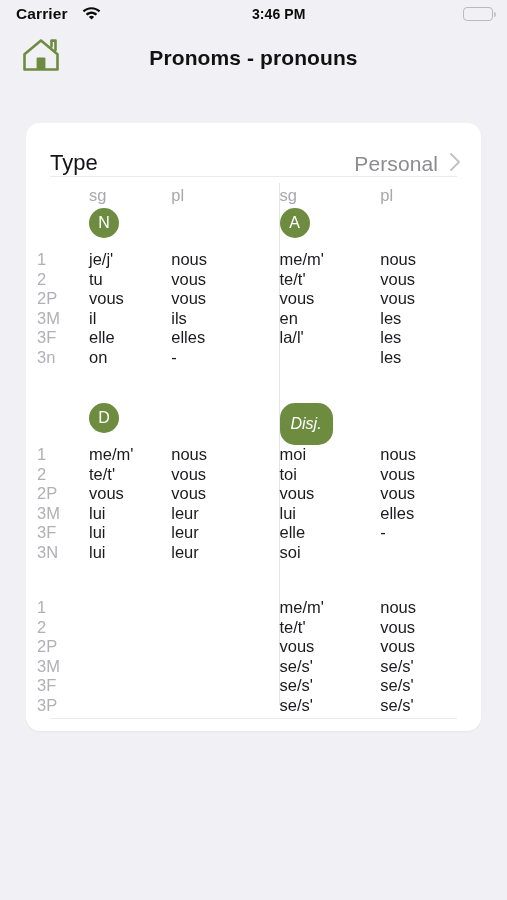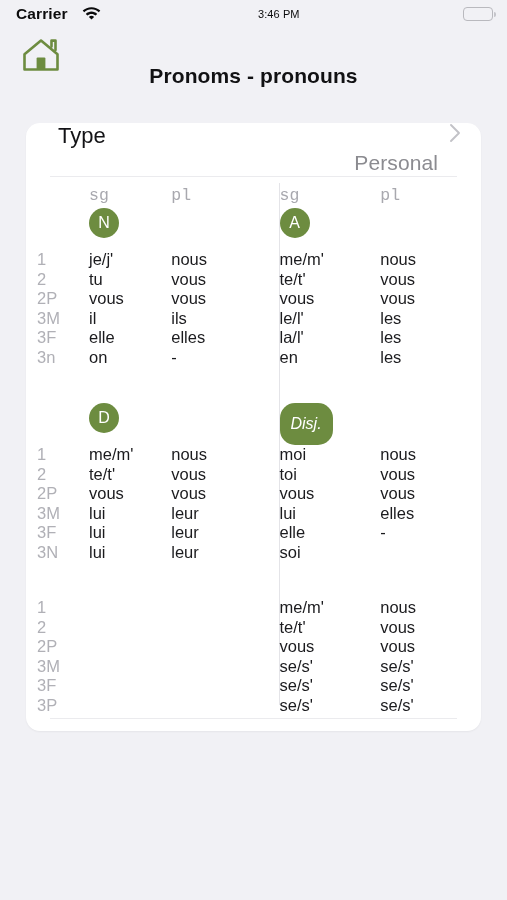--- a/index.html
+++ b/index.html
@@ -31,22 +31,22 @@
   }
   .status-left {
     display: flex;
     align-items: center;
     gap: 14px;
     flex: 0 0 auto;
   }
   .status-center {
     flex: 1 1 auto;
     text-align: center;
-    font-size: 11px;
-    font-weight: normal;
+    font-size: 14px;
+    font-weight: bold;
     padding-right: 6px;
   }
   .status-right {
     flex: 0 0 auto;
     display: flex;
     align-items: center;
   }
   .wifi-icon { display: block; margin-top: 1px; }
   .battery {
     width: 30px;
@@ -71,21 +71,21 @@
     width: 100%;
     height: 100%;
     background: #000;
     border-radius: 2px;
   }
 
   
   .nav-bar {
     height: 60px;
     display: flex;
-    align-items: flex-end;
+    align-items: center;
     position: relative;
   }
   .home-btn {
     position: absolute;
     left: 18px;
     top: 6px;
     width: 46px;
     height: 46px;
     display: flex;
     align-items: center;
@@ -109,22 +109,22 @@
     width: 455px;
     background: #ffffff;
     border-radius: 14px;
     box-shadow: 0 1px 2px rgba(0,0,0,0.05);
     overflow: hidden;
     padding-bottom: 12px;
   }
   .type-row {
     height: 53px;
     display: flex;
-    align-items: flex-start;
-    padding: 0 20px 0 32px;
+    align-items: flex-end;
+    padding: 0 20px 0 24px;
     cursor: pointer;
   }
   .type-label {
     font-size: 22px;
     color: #131316;
     flex: 1 1 auto;
   }
   .type-value {
     font-size: 21px;
     color: #8b8b90;
@@ -190,21 +190,21 @@
     width: 26px;
     flex: 0 0 26px;
     padding-left: 0;
   }
 
   .hd {
     font-size: 16.5px;
     color: #a8a8ae;
   }
   .head-row .col-sg .hd,
-  .head-row .col-pl .hd { display: block; font-family: Liberation Mono, monospace; }
+  .head-row .col-pl .hd { display: block; }
 
   .badge-row {
     height: 42px;
     display: flex;
     align-items: flex-start;
   }
   .badge {
     background: #6d8c40;
     color: #ffffff;
     font-size: 16px;
@@ -361,23 +361,22 @@
               </div>
             </div>
           </div>
           <div class="half right">
             <div class="col-rowlabels"></div>
             <div class="col-sg">
               <div class="cellstack">
                 <div class="cell">me/m'</div>
                 <div class="cell">te/t'</div>
                 <div class="cell">vous</div>
-                <div class="cell">le/l'</div>
+                <div class="cell">en</div>
                 <div class="cell">la/l'</div>
-                <div class="cell">en</div>
               </div>
             </div>
             <div class="col-pl">
               <div class="cellstack">
                 <div class="cell">nous</div>
                 <div class="cell">vous</div>
                 <div class="cell">vous</div>
                 <div class="cell">les</div>
                 <div class="cell">les</div>
                 <div class="cell">les</div>

